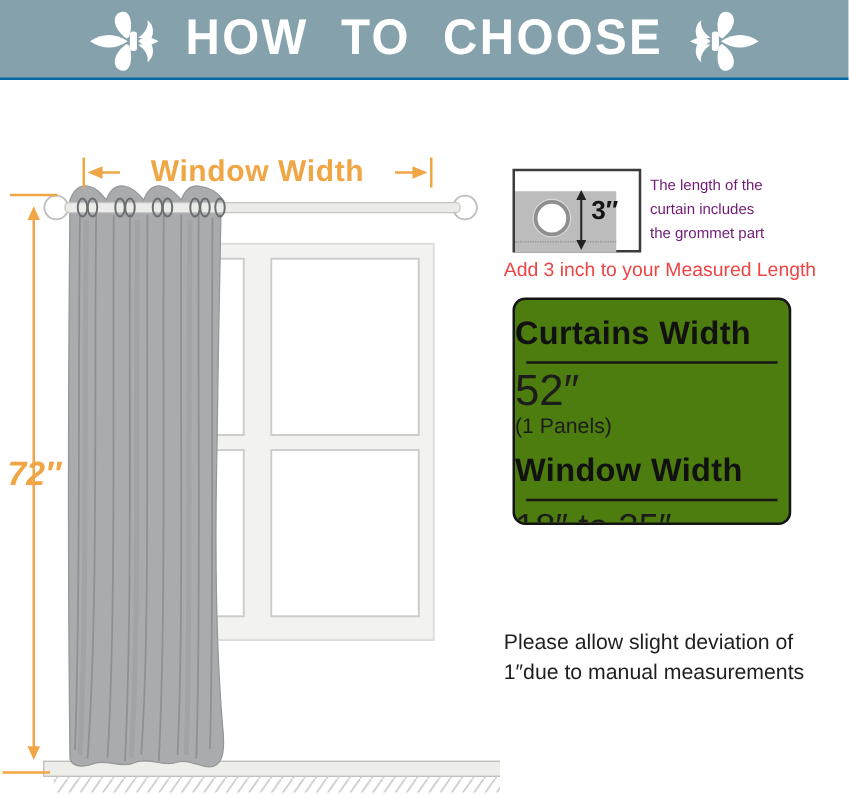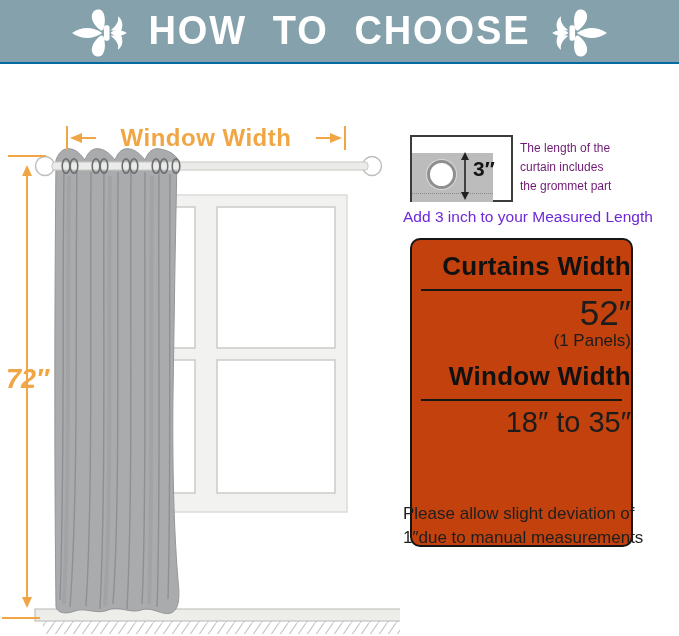--- a/index.html
+++ b/index.html
@@ -31,25 +31,25 @@
   .grommet-band { position:absolute; left:0; top:16px; width:81px; height:49px; background:#bcbcbc; }
   .grommet-dotted { position:absolute; left:0; bottom:8px; width:100%; border-top:1px dotted #8a8a8a; }
   .grommet-ring { position:absolute; left:15px; top:23px; width:29px; height:29px;
                   border:3px solid #8f8f8f; border-radius:50%; background:#fff;
                   box-shadow:0 0 0 1px #d9d9d9; }
   .grommet-arrow { position:absolute; left:46px; top:14px; }
   .g-measure { position:absolute; left:61px; top:20px; font-size:21px; font-weight:bold; color:#151515; }
   .g-note { position:absolute; left:520px; top:139px; width:150px;
             font-size:12px; line-height:19px; color:#701a75; }
   .add-note { position:absolute; left:403px; top:208px; font-size:15.5px;
-              color:#6d28d9; white-space:nowrap; }
-
-  .info-box { position:absolute; left:410px; top:238px; width:223px; height:309px;
+              color:#ef4444; white-space:nowrap; }
+
+  .info-box { position:absolute; left:410px; top:238px; width:223px; height:182px;
               border:2.5px solid #151515; border-radius:10px; overflow:hidden;
-              text-align:right; background:#c2410c; }
+              text-align:left; background:#4d7c0f; }
   .ib-title { margin-top:11px; font-size:26px; font-weight:bold; color:#111; letter-spacing:.3px; }
   .ib-divider { margin:7px 9px 0; height:2px; background:#161616; }
   .ib-value { margin-top:3px; font-size:35px; color:#1c1c1c; line-height:38px; }
   .ib-panels { font-size:17px; color:#1c1c1c; line-height:18px; }
   .ib-band { margin-top:8px; height:37px; background:#85A1AC; color:#fff;
              line-height:37px; }
   .ib-band span { display:inline-block; font-size:31px; font-weight:bold;
                   letter-spacing:1px; transform:scaleX(.62); transform-origin:center; }
   .ib-value2 { margin-top:4px; font-size:29px; color:#1c1c1c; line-height:34px; }
 

